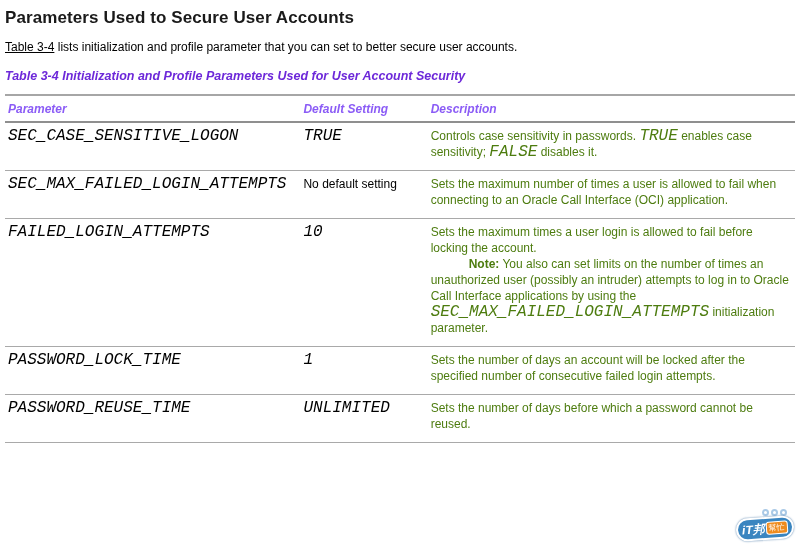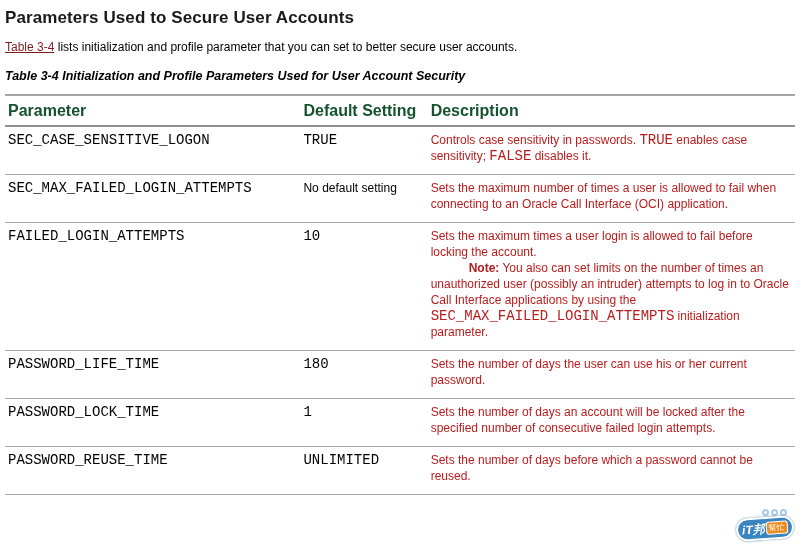--- a/index.html
+++ b/index.html
@@ -15,58 +15,60 @@
   .page { position: relative; width: 800px; height: 553px; padding: 6px 5px 16px 5px; }
 
   h1.page-title {
     font-size: 17px;
     font-weight: bold;
     color: #1a1a1a;
     margin: 2px 0 12px 0;
     letter-spacing: 0.1px;
   }
   p.intro { margin: 0 0 14px 0; line-height: 15px; }
-  a.doc-link { color: #7f1d1d; text-decoration: underline; cursor: pointer; }
+  a.doc-link { color: #000000; text-decoration: underline; cursor: pointer; }
   p.table-caption {
     margin: 0 0 11px 0;
     font-weight: bold;
     font-style: italic;
     font-size: 12.5px;
-    color: #000000;
+    color: #6d28d9;
   }
 
   table.params {
     width: 790px;
     border-collapse: collapse;
     table-layout: fixed;
     border-top: 2px solid #a6a6a6;
   }
   table.params col.c1 { width: 37.4%; }
   table.params col.c2 { width: 16.1%; }
   table.params col.c3 { width: 46.5%; }
   table.params th {
     text-align: left;
     font-weight: bold;
-    font-size: 16px;
+    font-size: 12px;
     padding: 6px 6px 5px 3px;
     border-bottom: 2px solid #8f8f8f;
-    color: #14532d;
+    color: #8b5cf6;
+    font-style: italic;
   }
   table.params td {
     vertical-align: top;
     padding: 5px 6px 10px 3px;
     border-bottom: 1px solid #a9a9a9;
     line-height: 16px;
   }
   .mono, td.param-cell, td.default-cell span.mono-val {
     font-family: "Liberation Mono", "DejaVu Sans Mono", monospace;
-    font-size: 14px;
+    font-size: 16px;
     letter-spacing: 0;
+    font-style: italic;
   }
-  td.desc-cell { color: #b91c1c; }
+  td.desc-cell { color: #4d7c0f; }
   td.desc-cell .bold { font-weight: bold; margin-left: 38px; }
 
   
   .wm { position: absolute; right: 2px; bottom: 2px; width: 62px; height: 44px; }
   .wm-people { position: absolute; top: 2px; left: 26px; display: flex; gap: 2px; }
   .wm-head {
     width: 7px; height: 7px; border-radius: 50%;
     border: 2px solid #a9c9e6; background: #ffffff;
   }
   .wm-badge {
@@ -124,25 +126,20 @@
           <td class="param-cell">SEC_MAX_FAILED_LOGIN_ATTEMPTS</td>
           <td class="default-cell"><span>No default setting</span></td>
           <td class="desc-cell"><span>Sets the maximum number of times a user is allowed to fail when connecting to an Oracle Call Interface (OCI) application.</span></td>
         </tr>
         <tr>
           <td class="param-cell">FAILED_LOGIN_ATTEMPTS</td>
           <td class="default-cell"><span class="mono-val mono">10</span></td>
           <td class="desc-cell"><span>Sets the maximum times a user login is allowed to fail before locking the account.</span><br><span class="bold">Note:</span><span> You also can set limits on the number of times an unauthorized user (possibly an intruder) attempts to log in to Oracle Call Interface applications by using the </span><span class="mono">SEC_MAX_FAILED_LOGIN_ATTEMPTS</span><span> initialization parameter.</span></td>
         </tr>
         <tr>
-          <td class="param-cell">PASSWORD_LIFE_TIME</td>
-          <td class="default-cell"><span class="mono-val mono">180</span></td>
-          <td class="desc-cell"><span>Sets the number of days the user can use his or her current password.</span></td>
-        </tr>
-        <tr>
           <td class="param-cell">PASSWORD_LOCK_TIME</td>
           <td class="default-cell"><span class="mono-val mono">1</span></td>
           <td class="desc-cell"><span>Sets the number of days an account will be locked after the specified number of consecutive failed login attempts.</span></td>
         </tr>
         <tr>
           <td class="param-cell">PASSWORD_REUSE_TIME</td>
           <td class="default-cell"><span class="mono-val mono">UNLIMITED</span></td>
           <td class="desc-cell"><span>Sets the number of days before which a password cannot be reused.</span></td>
         </tr>
       </tbody>

